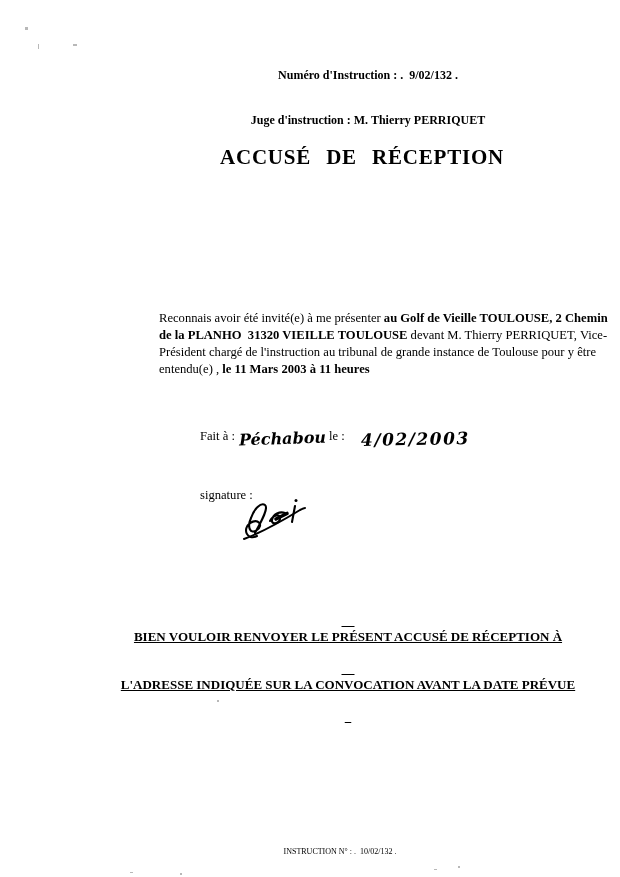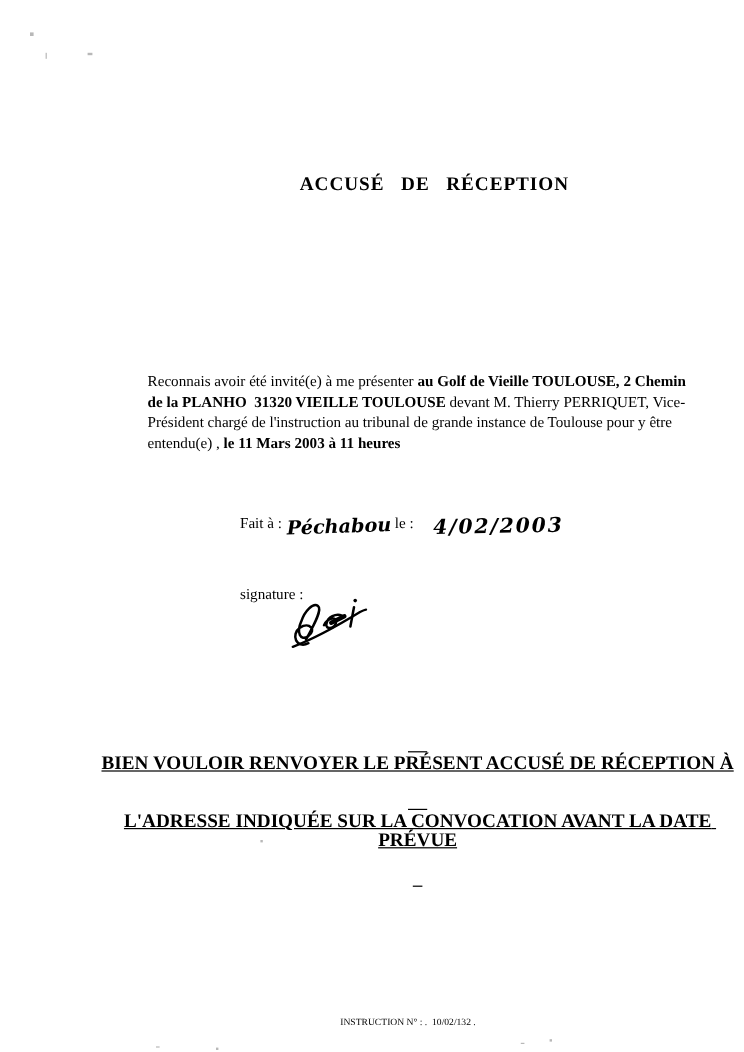--- a/index.html
+++ b/index.html
@@ -22,35 +22,35 @@
     font-size: 12px;
     line-height: 15px;
     white-space: pre-wrap;
   }
 
   .doc-title {
     position: absolute;
     top: 145px; left: 104px; width: 516px;
     text-align: center;
     font-weight: bold;
-    font-size: 16px;
+    font-size: 21px;
     letter-spacing: 0.8px;
     word-spacing: 9px;
   }
 
   .para {
     position: absolute;
     left: 123px; width: 457px;
     font-size: 12.6px;
     line-height: 17px;
     white-space: pre-wrap;
     text-align: left;
   }
   .para-1 { top: 256px; }
-  .para-2 { top: 310px; }
+  .para-2 { top: 310px; margin-left: 36px; }
   .b { font-weight: bold; }
 
   .fait-line {
     position: absolute;
     top: 429px; left: 200px;
     display: flex;
     align-items: flex-start;
     font-size: 12.6px;
     white-space: pre;
   }
@@ -81,21 +81,21 @@
     position: absolute;
     top: 496px; left: 236px;
     width: 76px; height: 50px;
   }
 
   .notice {
     position: absolute;
     top: 597px; left: 76px; width: 544px;
     text-align: center;
     font-weight: bold;
-    font-size: 16px;
+    font-size: 13px;
     line-height: 16px;
     text-decoration: underline;
     white-space: pre-wrap;
   }
 
   .footer {
     position: absolute;
     top: 824px; left: 60px; width: 560px;
     text-align: center;
     font-size: 8px;
@@ -108,20 +108,22 @@
     background: #9a9a9a;
     opacity: 0.7;
   }
 </style>
 </head>
 <body>
 
 <div class="page">
 
   <div class="header-block">
+    <div>Numéro d'Instruction : .  9/02/132 .</div>
+    <div>Juge d'instruction : M. Thierry PERRIQUET</div>
   </div>
 
   <div class="doc-title">ACCUSÉ DE RÉCEPTION</div>
 
 
   <div class="para para-2"><span>Reconnais avoir été invité(e) à me présenter </span><span class="b">au Golf de Vieille TOULOUSE, 2 Chemin de la PLANHO  31320 VIEILLE TOULOUSE</span><span> devant M. Thierry PERRIQUET, Vice-Président chargé de l'instruction au tribunal de grande instance de Toulouse pour y être entendu(e) , </span><span class="b">le 11 Mars 2003 à 11 heures</span></div>
 
   <div class="fait-line">
     <span>Fait à :</span>
     <span class="hand hand-place">Péchabou</span>

